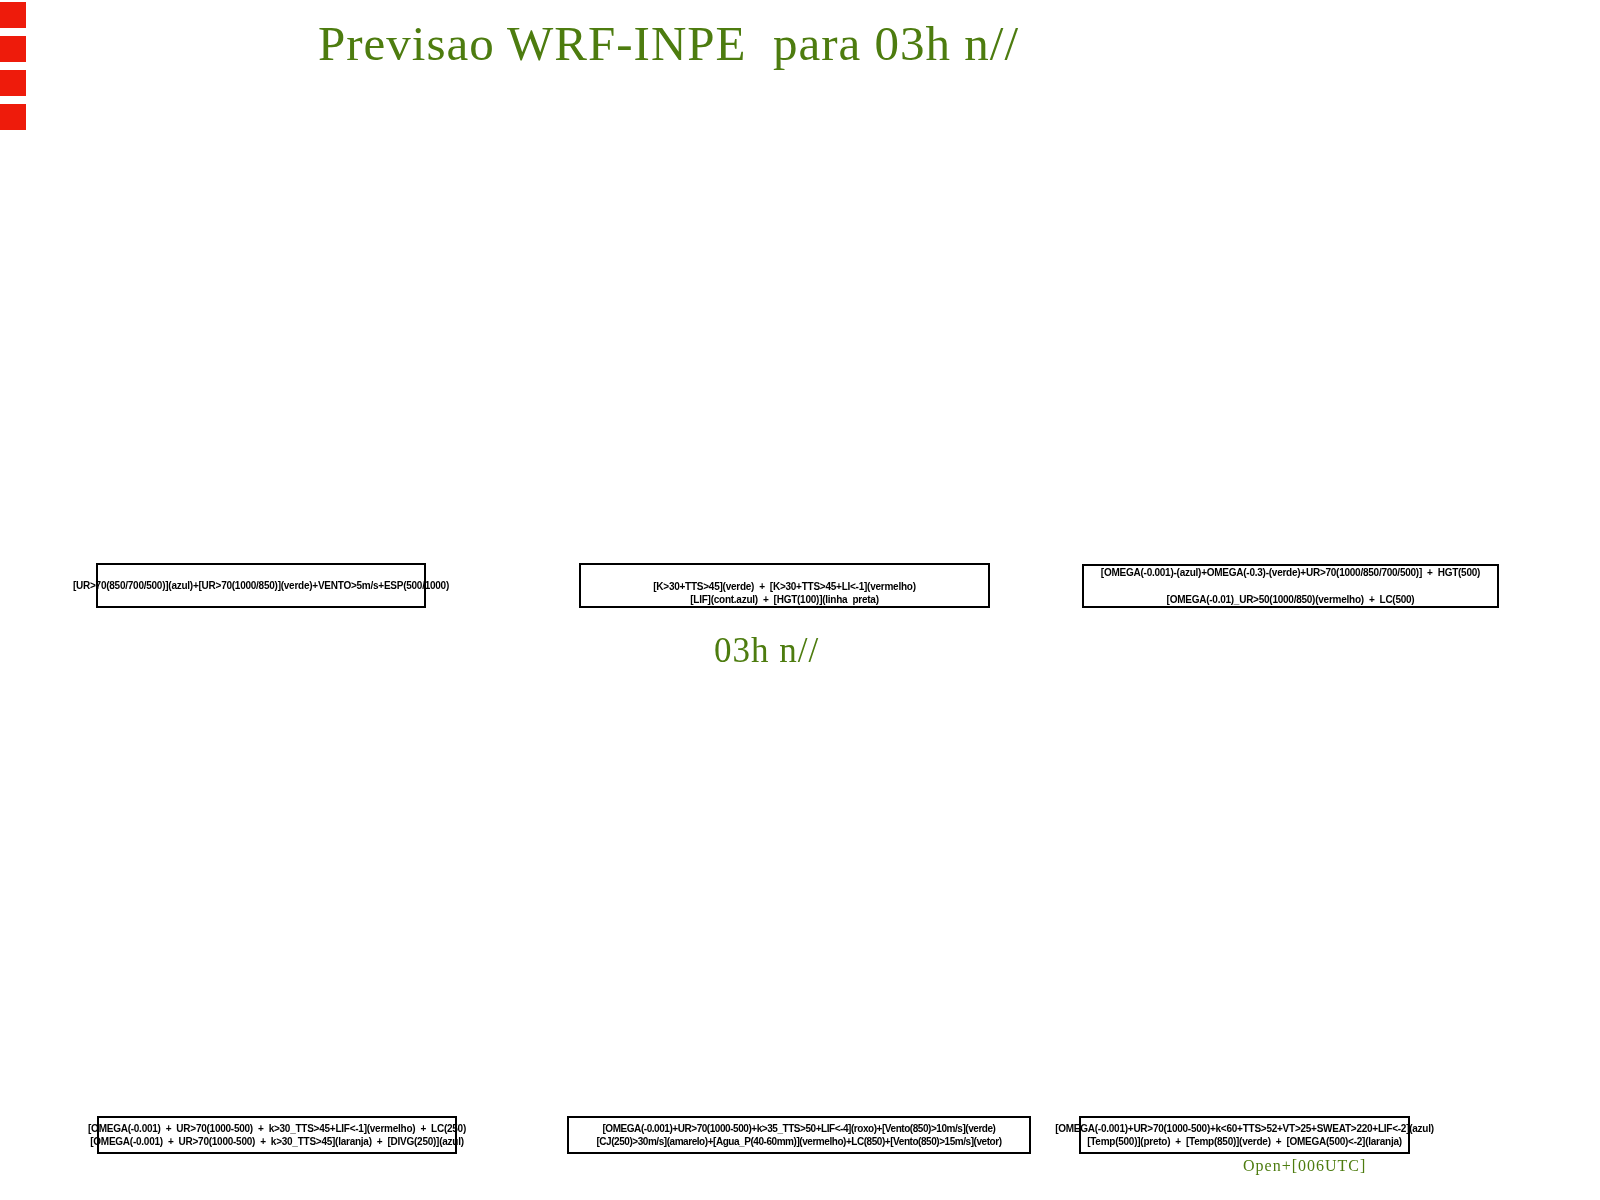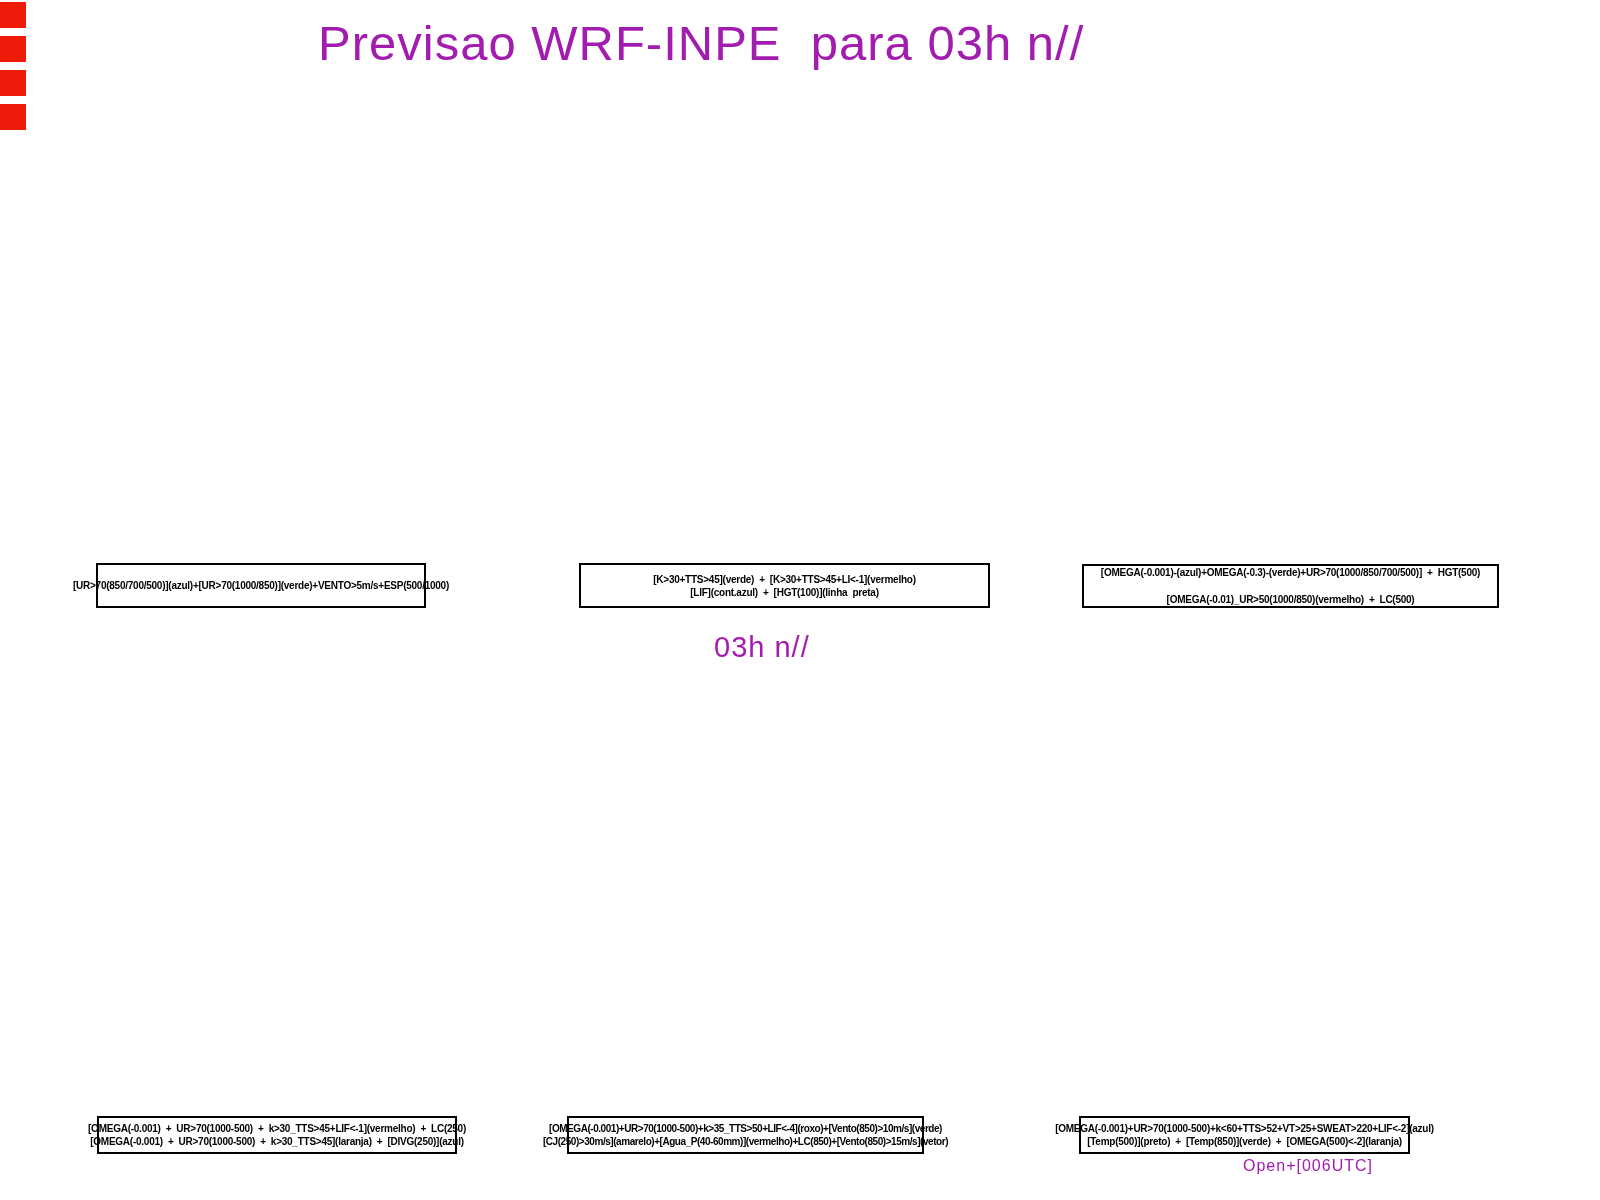--- a/index.html
+++ b/index.html
@@ -2,28 +2,28 @@
 <html><head>
 <meta charset="utf-8">
 <style>
   * { margin: 0; padding: 0; box-sizing: border-box; }
   html, body { width: 1600px; height: 1200px; background: #ffffff; overflow: hidden; }
   body { position: relative; font-family: "Liberation Sans", sans-serif; color: #000; }
 
   
   .plotter {
     position: absolute;
-    font-family: Liberation Sans, sans-serif;
+    font-family: Liberation Serif, serif;
     font-weight: 300;
-    color: #a21caf;
+    color: #4d7c0f;
     white-space: pre;
     letter-spacing: 1px;
   }
   .page-title   { left: 318px; top: 15px;  font-size: 49px; }
-  .mid-label    { left: 714px; top: 631px; font-size: 29px; }
+  .mid-label    { left: 714px; top: 631px; font-size: 35px; }
   .footer-note  { left: 1243px; top: 1157px; font-size: 16px; }
 
   
   .legend-box {
     position: absolute;
     border: 2px solid #000;
     background: #fff;
     display: flex;
     flex-direction: column;
     align-items: center;
@@ -33,24 +33,24 @@
   .legend-box .line {
     font-family: "Liberation Sans", sans-serif;
     font-weight: bold;
     font-size: 10px;
     line-height: 13px;
     letter-spacing: -0.25px;
     white-space: pre;
     color: #000;
   }
   #box-t1 { left: 96px;   top: 563px; width: 330px; height: 45px; }
-  #box-t2 { left: 579px;  top: 563px; width: 411px; height: 45px; }
+  #box-t2 { left: 579px;  top: 563px; width: 411px; height: 45px; justify-content: flex-end; }
   #box-t3 { left: 1082px; top: 564px; width: 417px; height: 44px; justify-content: space-between; }
   #box-b1 { left: 97px;   top: 1116px; width: 360px; height: 38px; }
-  #box-b2 { left: 567px;  top: 1116px; width: 357px; height: 38px; }
+  #box-b2 { left: 567px;  top: 1116px; width: 464px; height: 38px; }
   #box-b2 .line { letter-spacing: -0.45px; }
   #box-b3 { left: 1079px; top: 1116px; width: 331px; height: 38px; }
 
   
   .red-marker {
     position: absolute;
     left: 0;
     width: 26px;
     height: 26px;
   }

